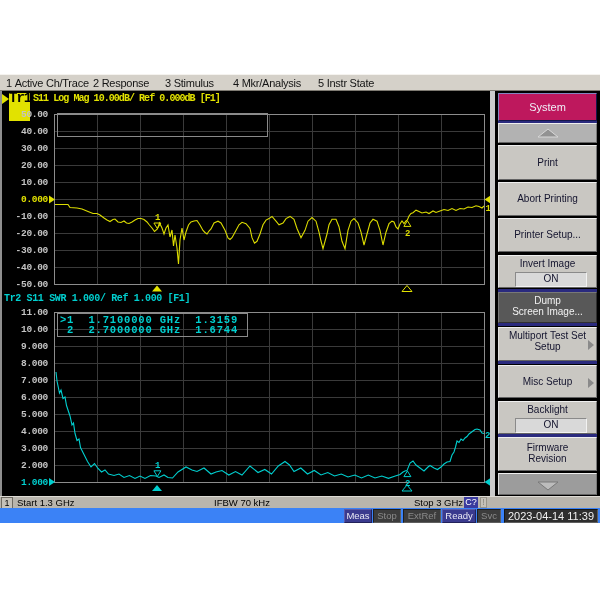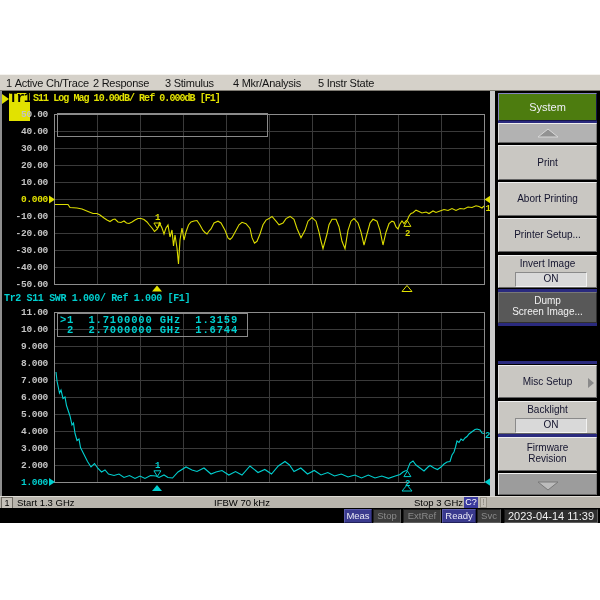--- a/index.html
+++ b/index.html
@@ -183,32 +183,32 @@
 
   <div class="abs" style="left:0;top:496px;width:600px;height:12px;background:#b9b5ad;border-top:1px solid #dedbd5;box-sizing:border-box;">
     <div class="abs" style="left:1px;top:0px;width:10px;height:10px;border:1px solid #6e6a62;background:#c5c1b9;font-size:9px;line-height:10px;text-align:center;color:#000;">1</div>
     <div class="abs" style="left:17px;top:1px;font-size:9.5px;line-height:10px;color:#000;">Start 1.3 GHz</div>
     <div class="abs" style="left:214px;top:1px;font-size:9.5px;line-height:10px;color:#000;">IFBW 70 kHz</div>
     <div class="abs" style="left:414px;top:1px;font-size:9.5px;line-height:10px;color:#000;">Stop 3 GHz</div>
     <div class="abs" style="left:464px;top:0px;width:14px;height:11px;background:#3a3a9e;color:#fff;font-size:9px;line-height:11px;text-align:center;">C?</div>
     <div class="abs" style="left:480px;top:0px;width:7px;height:11px;background:#c5c1b9;border:1px solid #979389;box-sizing:border-box;color:#8a867e;font-size:9px;line-height:9px;text-align:center;">!</div>
   </div>
 
-  <div class="abs" style="left:0;top:508px;width:600px;height:15px;background:#000000;">
+  <div class="abs" style="left:0;top:508px;width:600px;height:15px;background:#3b82f6;">
     <div class="sb sbon" style="left:344px;width:26px;top:1px;">Meas</div>
     <div class="sb sboff" style="left:373px;width:26px;top:1px;">Stop</div>
     <div class="sb sboff" style="left:403px;width:36px;top:1px;">ExtRef</div>
     <div class="sb sbon" style="left:442px;width:32px;top:1px;">Ready</div>
     <div class="sb sboff" style="left:477px;width:22px;top:1px;">Svc</div>
     <div class="abs" style="left:504px;top:1px;width:92px;height:12px;background:#2e2e2e;border:1px solid #161616;border-bottom-color:#5e5e5e;border-right-color:#5e5e5e;color:#f0f0f0;font-size:11px;line-height:12px;text-align:center;">2023-04-14 11:39</div>
   </div>
 
   <div class="abs" style="left:490px;top:91px;width:5px;height:405px;background:#cbcbcb;"></div>
 
-  <div class="btn" style="top:93px;height:28px;line-height:26px;background:#4d7c0f;color:#f0f0f8;
+  <div class="btn" style="top:93px;height:28px;line-height:26px;background:#be185d;color:#f0f0f8;
        border-top-color:#8585c0;border-left-color:#8585c0;border-bottom-color:#15154a;border-right-color:#15154a;font-size:11px;">System</div>
   <div class="abs" style="left:498px;top:121px;width:99px;height:2px;background:#2a2a7e;"></div>
 
   <div class="btn" style="top:123px;height:20px;background:#b2b2b2;">
     <svg width="96" height="18">
         <polygon points="38,13 58,13 48,5" fill="#929292" stroke="#d8d8d8" stroke-width="1"></polygon>
       </svg>
   </div>
 
   <div class="btn" style="top:182px;height:34px;line-height:32px;">Abort Printing</div>
@@ -224,20 +224,27 @@
 
   <div class="abs" style="left:498px;top:289px;width:99px;height:3px;background:#2a2a7e;"></div>
 
   <div class="btn" style="top:292px;height:31px;background:#585858;color:#f2f2f2;
        border-top-color:#787878;border-left-color:#787878;border-bottom-color:#303030;border-right-color:#303030;">
     <div style="margin-top:2px;">Dump</div>
     <div>Screen Image...</div>
   </div>
   <div class="abs" style="left:498px;top:323px;width:99px;height:3px;background:#2a2a7e;"></div>
 
+  <div class="btn" style="top:327px;height:34px;">
+    <div style="margin-top:2px;">Multiport Test Set</div>
+    <div>Setup</div>
+    <svg width="6" height="10" style="position:absolute;right:2px;top:12px;">
+        <polygon points="0,0 0,10 6,5" fill="#8a8a8a"></polygon>
+      </svg>
+  </div>
   <div class="abs" style="left:498px;top:361px;width:99px;height:3px;background:#2a2a7e;"></div>
 
   <div class="btn" style="top:365px;height:33px;line-height:31px;">Misc Setup
     <svg width="6" height="10" style="position:absolute;right:2px;top:12px;">
         <polygon points="0,0 0,10 6,5" fill="#8a8a8a"></polygon>
       </svg>
   </div>
 
   <div class="btn" style="top:401px;height:33px;">
     <div style="margin-top:2px;">Backlight</div>

